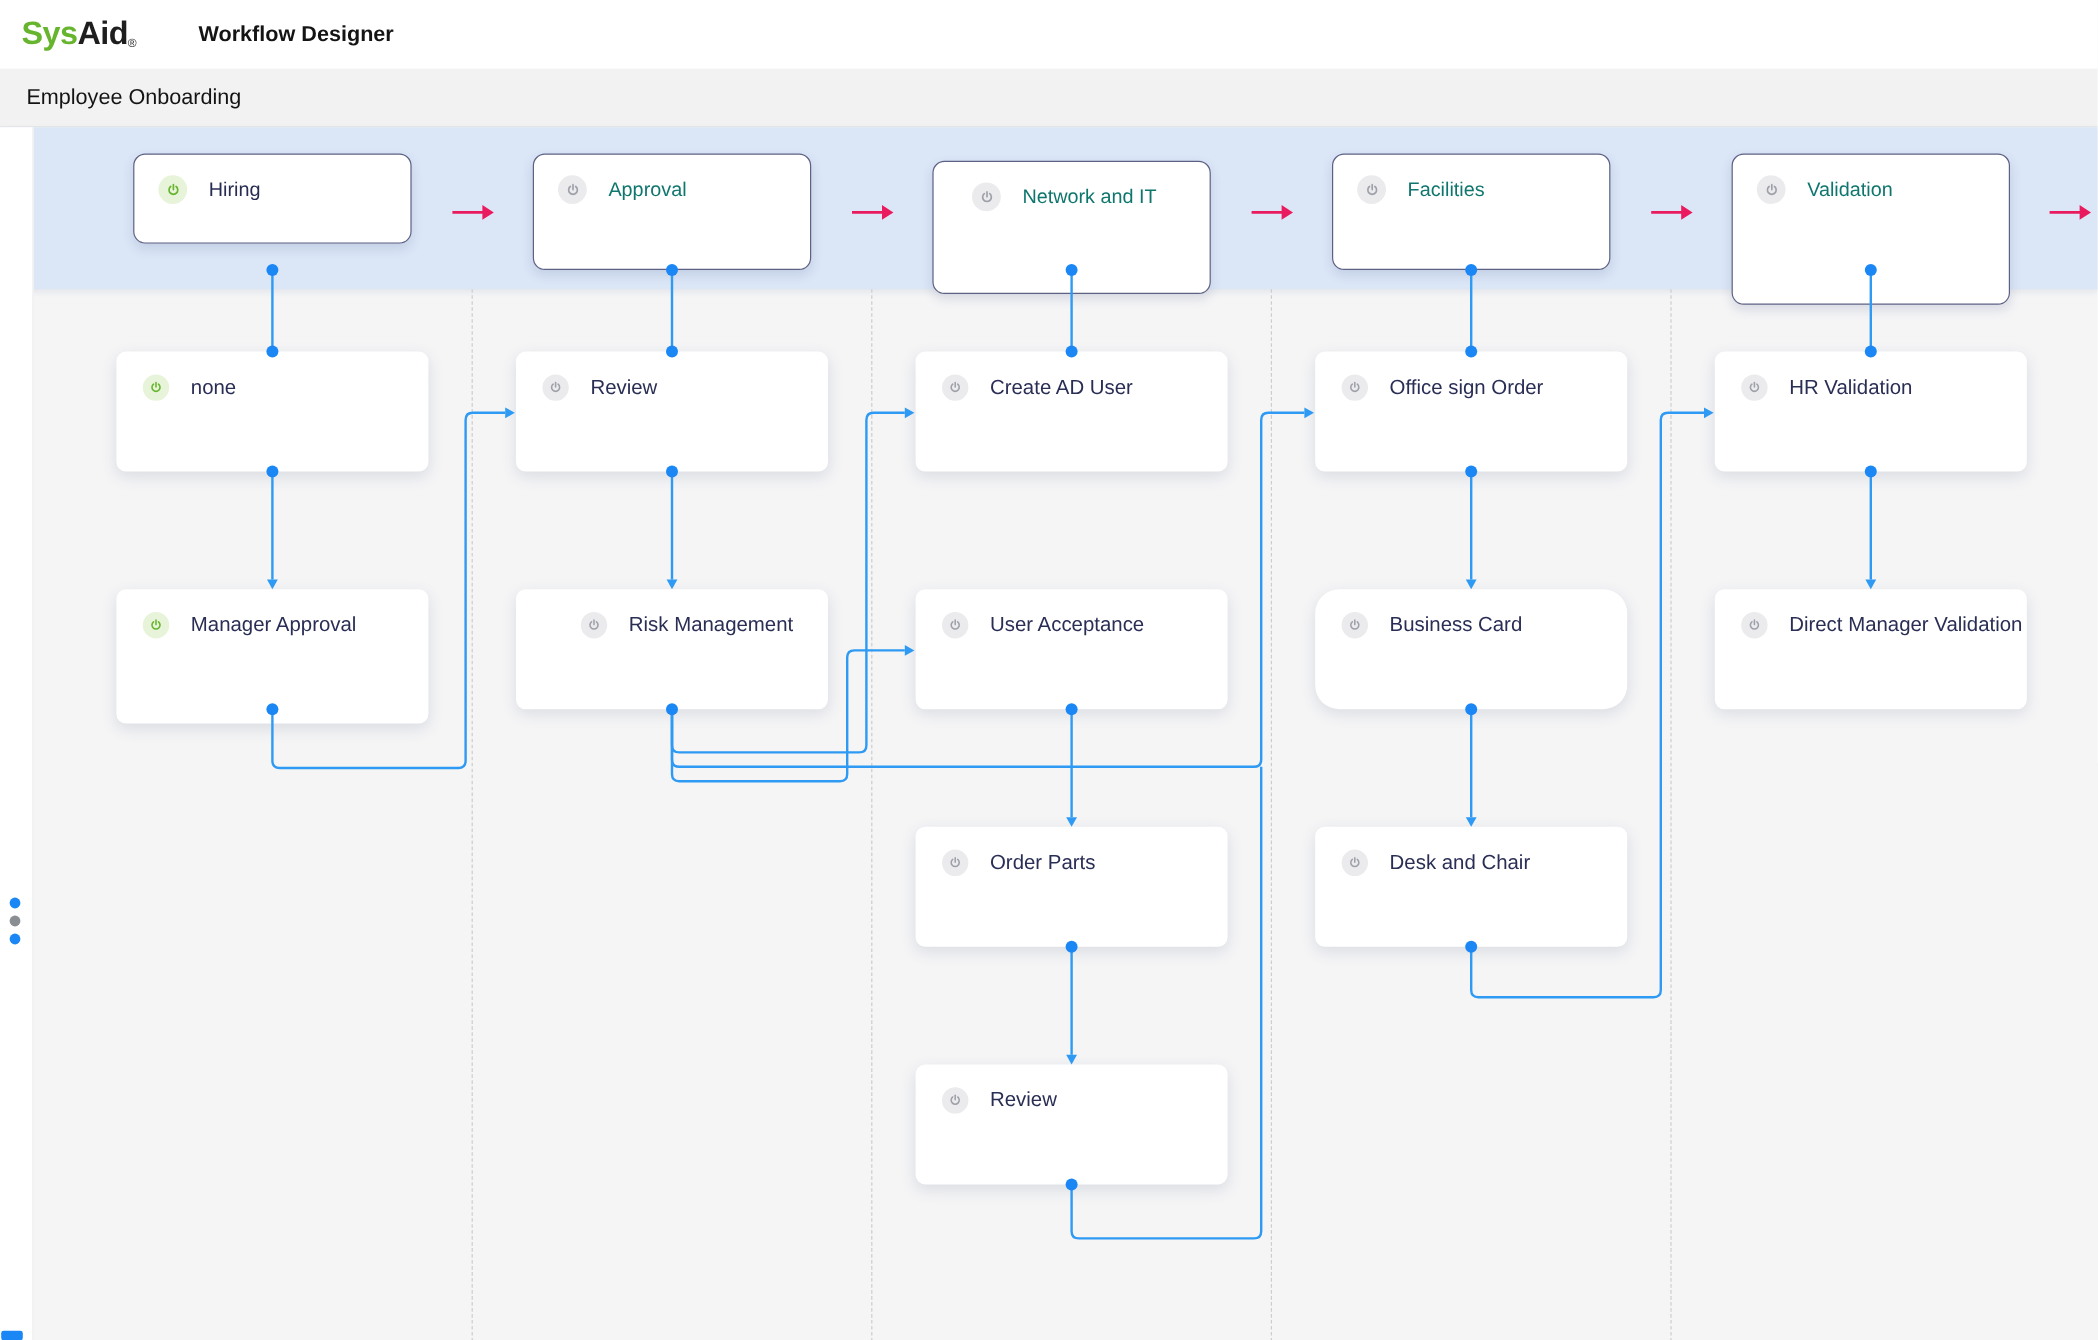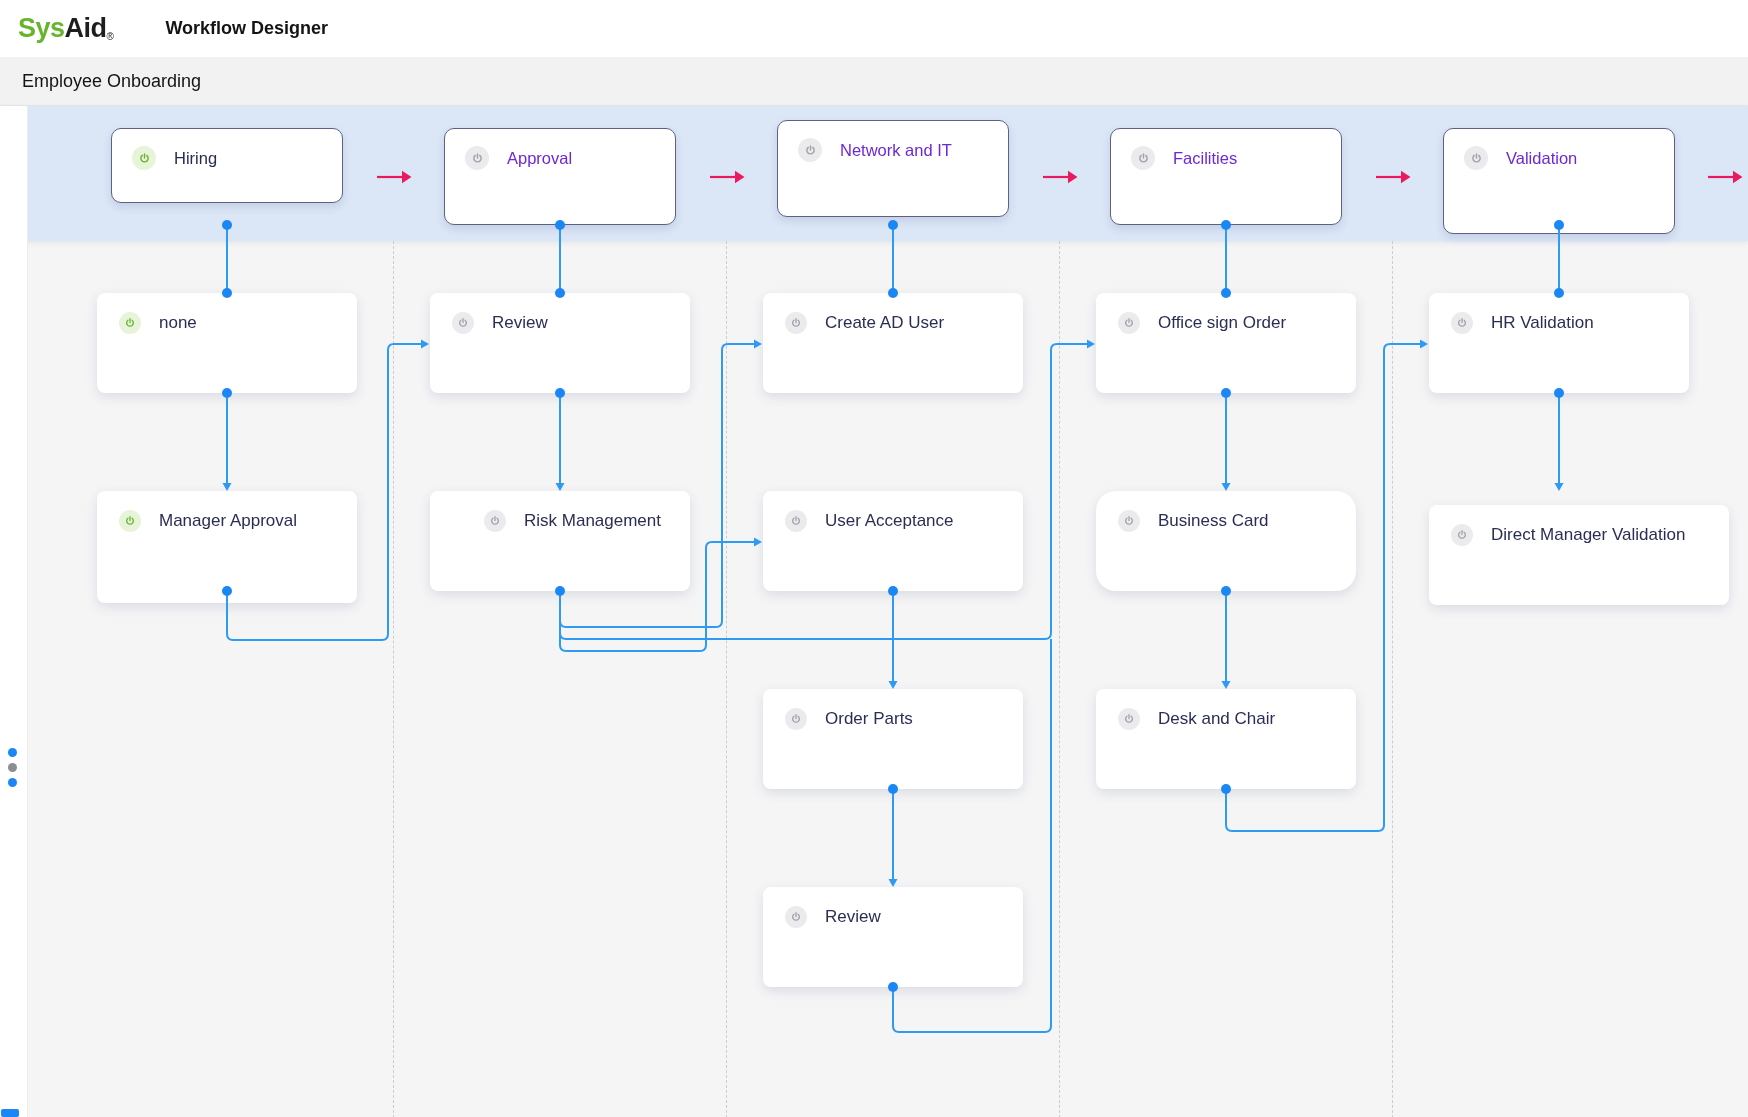--- a/index.html
+++ b/index.html
@@ -28,21 +28,21 @@
         box-shadow:0 4px 12px rgba(50,65,100,0.13);display:flex;align-items:flex-start;z-index:2;}
   .card .row{display:flex;align-items:center;margin-top:19px;margin-left:22px;}
   .card.phase{border:1.5px solid #5d6184;border-radius:10px;box-shadow:0 4px 9px rgba(70,80,130,0.16);}
   .card.phase .row{margin-top:17px;margin-left:20px;}
   .badge{width:22px;height:22px;border-radius:50%;background:#ebebed;display:flex;align-items:center;justify-content:center;flex:0 0 auto;}
   .card.phase .badge{width:24px;height:24px;}
   .badge svg path{stroke:#9fa1aa;}
   .card.active .badge{background:#e7f4d9;}
   .card.active .badge svg path{stroke:#67b42e;}
   .label{margin-left:18px;font-size:17px;font-weight:500;color:#2a2e55;white-space:nowrap;}
-  .card.phase .label{font-size:16.5px;color:#6d28d9;}
+  .card.phase .label{font-size:16.5px;color:#0f766e;}
   .card.phase.active .label{color:#282c52;}
   
   #connectors{position:absolute;left:0;top:0;z-index:4;pointer-events:none;}
   .flowarrow{position:absolute;top:60px;z-index:3;}
   .scrollnub{position:absolute;left:1px;bottom:1px;width:18px;height:8px;background:#1b87f5;border-radius:2px;z-index:7;}
 </style>
 </head>
 <body>
 
 <div class="topbar">
@@ -129,21 +129,21 @@
       <div class="row">
         <span class="badge">
           <svg width="12" height="12" viewBox="0 0 24 24" fill="none">
             <path d="M12 3.5 V11" stroke-width="2.6" stroke-linecap="round"></path>
             <path d="M7.9 6.3 a6.7 6.7 0 1 0 8.2 0" stroke-width="2.6" stroke-linecap="round"></path>
           </svg>
         </span>
         <span class="label">Risk Management</span>
       </div>
     </div>
-    <div class="card phase" style="left: 777px; top: 14px; width: 232px; height: 97px;">
+    <div class="card phase" style="left: 777px; top: 28px; width: 232px; height: 111px; padding-left: 12px;">
       <div class="row">
         <span class="badge">
           <svg width="13" height="13" viewBox="0 0 24 24" fill="none">
             <path d="M12 3.5 V11" stroke-width="2.6" stroke-linecap="round"></path>
             <path d="M7.9 6.3 a6.7 6.7 0 1 0 8.2 0" stroke-width="2.6" stroke-linecap="round"></path>
           </svg>
         </span>
         <span class="label">Network and IT</span>
       </div>
     </div>
@@ -228,21 +228,21 @@
       <div class="row">
         <span class="badge">
           <svg width="12" height="12" viewBox="0 0 24 24" fill="none">
             <path d="M12 3.5 V11" stroke-width="2.6" stroke-linecap="round"></path>
             <path d="M7.9 6.3 a6.7 6.7 0 1 0 8.2 0" stroke-width="2.6" stroke-linecap="round"></path>
           </svg>
         </span>
         <span class="label">Desk and Chair</span>
       </div>
     </div>
-    <div class="card phase" style="left: 1443px; top: 22px; width: 232px; height: 106px;">
+    <div class="card phase" style="left: 1443px; top: 22px; width: 232px; height: 126px;">
       <div class="row">
         <span class="badge">
           <svg width="13" height="13" viewBox="0 0 24 24" fill="none">
             <path d="M12 3.5 V11" stroke-width="2.6" stroke-linecap="round"></path>
             <path d="M7.9 6.3 a6.7 6.7 0 1 0 8.2 0" stroke-width="2.6" stroke-linecap="round"></path>
           </svg>
         </span>
         <span class="label">Validation</span>
       </div>
     </div>
@@ -250,21 +250,21 @@
       <div class="row">
         <span class="badge">
           <svg width="12" height="12" viewBox="0 0 24 24" fill="none">
             <path d="M12 3.5 V11" stroke-width="2.6" stroke-linecap="round"></path>
             <path d="M7.9 6.3 a6.7 6.7 0 1 0 8.2 0" stroke-width="2.6" stroke-linecap="round"></path>
           </svg>
         </span>
         <span class="label">HR Validation</span>
       </div>
     </div>
-    <div class="card node" style="left: 1429px; top: 399px; width: 300px; height: 100px;">
+    <div class="card node" style="left: 1429px; top: 385px; width: 260px; height: 100px;">
       <div class="row">
         <span class="badge">
           <svg width="12" height="12" viewBox="0 0 24 24" fill="none">
             <path d="M12 3.5 V11" stroke-width="2.6" stroke-linecap="round"></path>
             <path d="M7.9 6.3 a6.7 6.7 0 1 0 8.2 0" stroke-width="2.6" stroke-linecap="round"></path>
           </svg>
         </span>
         <span class="label">Direct Manager Validation</span>
       </div>
     </div>

